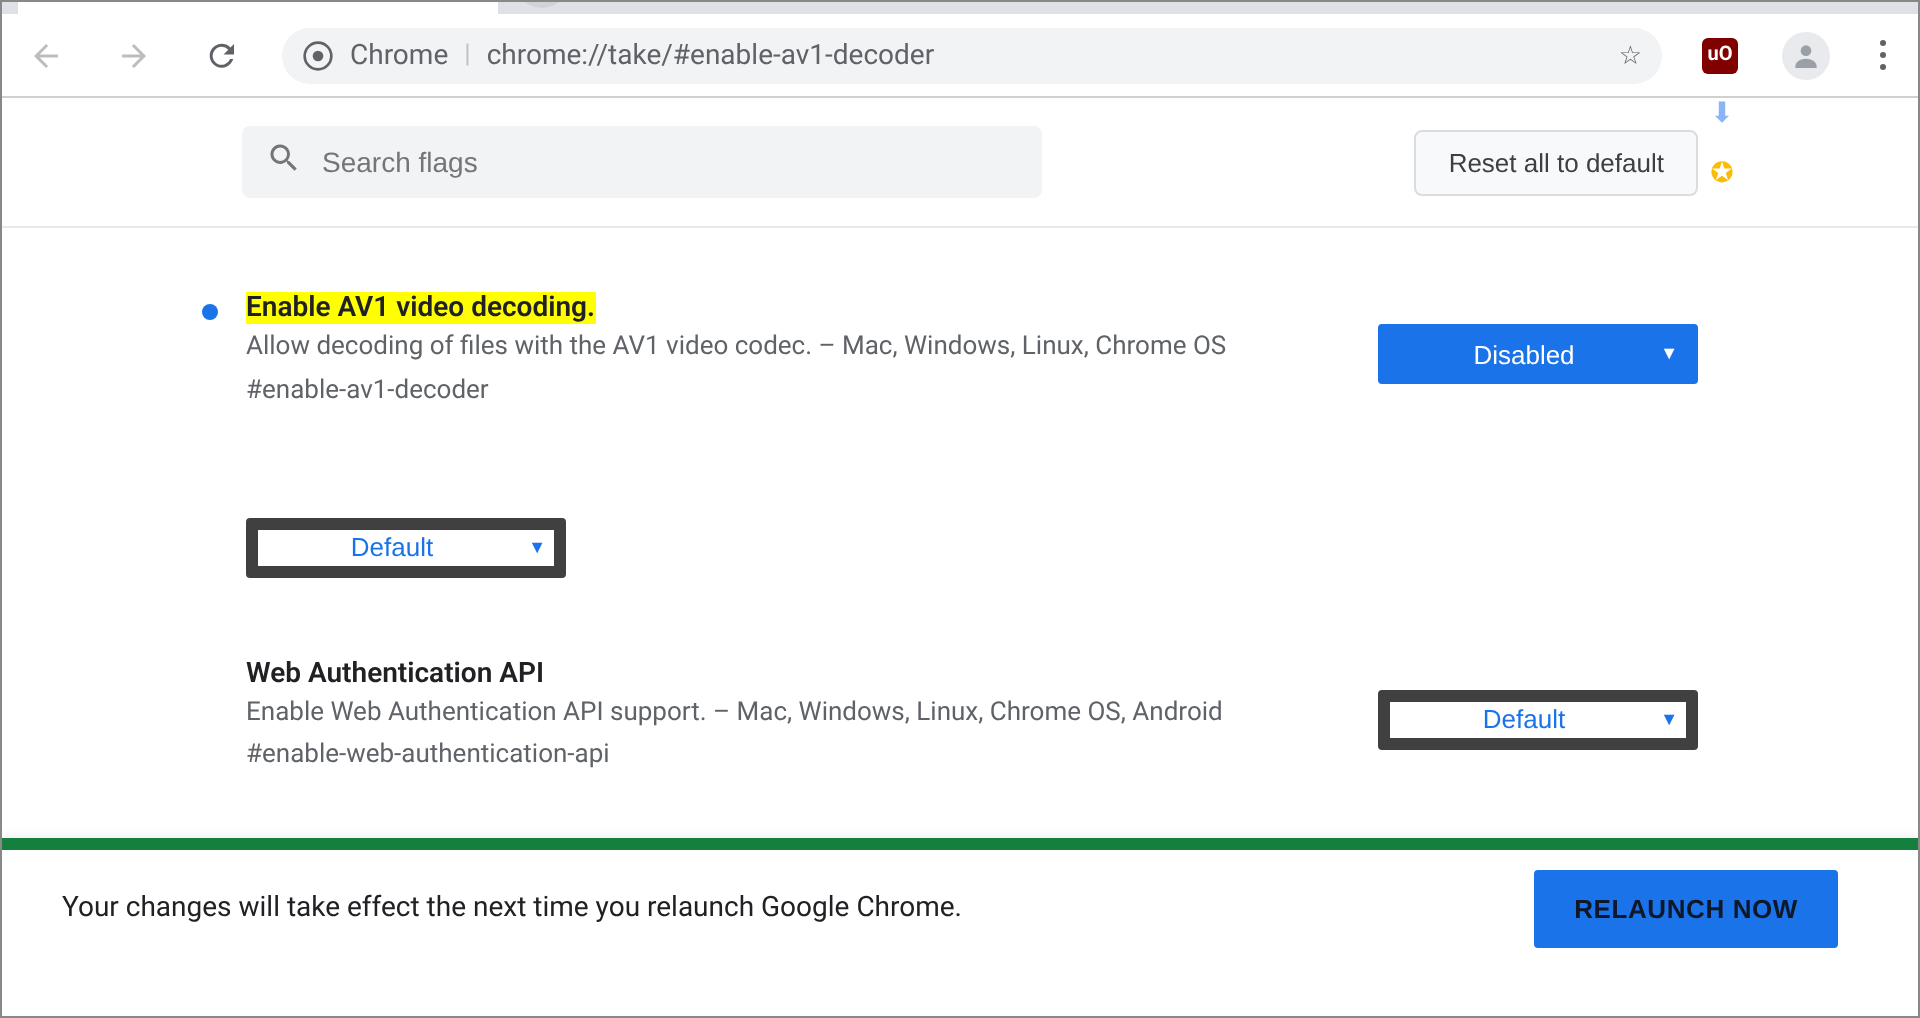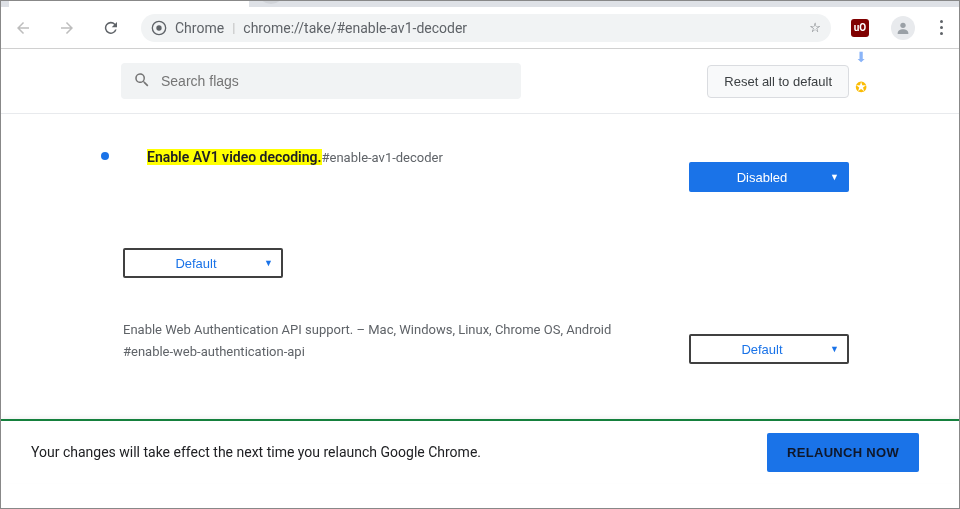--- a/index.html
+++ b/index.html
@@ -38,34 +38,34 @@
     .search-row-spacer { flex: 1; }
     .reset-btn { border: 1px solid #dadce0; background: #f8f9fa; border-radius: 4px; padding: 8px 16px; font-size: 13px; color: #3c4043; cursor: pointer; margin-left: 24px; }
     
     .divider { height: 1px; background: #e8eaed; margin: 0; }
     
     .flags { padding: 20px 110px 0 100px; }
     .flag { display: flex; gap: 14px; padding: 12px 0 28px 0; }
     .flag-dot { width: 8px; flex: none; padding-top: 6px; }
     .flag-dot.modified span { display: block; width: 8px; height: 8px; background: #1a73e8; border-radius: 50%; }
     .flag-body { flex: 1; }
-    .flag-title { font-size: 14px; font-weight: 600; color: #202124; margin-bottom: 4px; display: inline; margin-left: 24px; }
+    .flag-title { font-size: 14px; font-weight: 600; color: #202124; margin-bottom: 4px; display: inline; }
     .flag-title.hl { background: #ffff00; }
     .flag-desc { font-size: 13px; color: #5f6368; line-height: 1.5; margin-top: 2px;}
     .flag-anchor { font-size: 13px; color: #5f6368; margin-top: 4px; display: inline-block; }
     .flag-control { width: 160px; flex: none; padding-top: 16px; }
-    .flag-select { width: 100%; height: 30px; border: 2px solid #404040; background: #fff; color: #1a73e8; font-size: 13px; padding: 0 24px 0 10px; border-radius: 2px; appearance: none; position: relative; text-align: center; }
+    .flag-select { width: 100%; height: 30px; border: 6px solid #404040; background: #fff; color: #1a73e8; font-size: 13px; padding: 0 24px 0 10px; border-radius: 2px; appearance: none; position: relative; text-align: center; }
     .flag-select.primary { background: #1a73e8; color: #fff; border-color: #1a73e8; }
     .select-wrap { position: relative; }
     .select-wrap::after { content: "▼"; position: absolute; right: 10px; top: 50%; transform: translateY(-50%); font-size: 9px; pointer-events: none; }
     .select-wrap.primary::after { color: #fff; }
     .select-wrap.outline::after { color: #1a73e8; }
     
     
-    .relaunch-bar { position: absolute; bottom: 0; left: 0; right: 0; height: 64px; background: #fff; border-top: 2px solid #15803d; display: flex; align-items: center; padding: 0 40px 0 30px; box-shadow: 0 -2px 4px rgba(0,0,0,0.05); }
+    .relaunch-bar { position: absolute; bottom: 0; left: 0; right: 0; height: 64px; background: #fff; border-top: 6px solid #15803d; display: flex; align-items: center; padding: 0 40px 0 30px; box-shadow: 0 -2px 4px rgba(0,0,0,0.05); }
     .relaunch-msg { flex: 1; font-size: 14px; color: #202124; }
     .relaunch-btn { background: #1a73e8; color: #0f172a; border: none; padding: 12px 20px; font-size: 13px; font-weight: 600; border-radius: 2px; cursor: pointer; letter-spacing: .3px; }
     
     
     .content::-webkit-scrollbar { width: 16px; }
     .content::-webkit-scrollbar-track { background: #f1f1f1; }
     .content::-webkit-scrollbar-thumb { background: #c1c1c1; }
     
     .page-wrap { position: relative; height: calc(509px - 36px - 38px - 1px); }
   </style>
@@ -149,34 +149,34 @@
       <div class="search-row-spacer"></div>
       <button class="reset-btn">Reset all to default</button>
     </div>
     <div class="divider"></div>
 
     <div class="flags" id="flags-container">
           <div class="flag">
             <div class="flag-dot modified">
               <span></span>
             </div>
-            <div class="flag-body"><span class="flag-title hl">Enable AV1 video decoding.</span><a class="flag-anchor">#enable-av1-decoder</a></div>
+            <div class="flag-body"><span class="flag-title hl">Enable AV1 video decoding.</span><div class="flag-desc">Allow decoding of files with the AV1 video codec. – Mac, Windows, Linux, Chrome OS</div><a class="flag-anchor">#enable-av1-decoder</a></div>
             <div class="flag-control">
               <div class="select-wrap primary"><select class="flag-select primary"><option>Disabled</option></select></div>
             </div>
           </div>
           <div class="flag">
             <div class="flag-dot"><span></span></div>
             <div class="flag-control">
               <div class="select-wrap outline"><select class="flag-select"><option>Default</option></select></div>
             </div>
           </div>
           <div class="flag">
             <div class="flag-dot"><span></span></div>
-            <div class="flag-body"><div class="flag-desc">Enable Web Authentication API support. – Mac, Windows, Linux, Chrome OS, Android</div><a class="flag-anchor">#enable-web-authentication-api</a></div>
+            <div class="flag-body"><span class="flag-title">Web Authentication API</span><div class="flag-desc">Enable Web Authentication API support. – Mac, Windows, Linux, Chrome OS, Android</div><a class="flag-anchor">#enable-web-authentication-api</a></div>
             <div class="flag-control">
               <div class="select-wrap outline"><select class="flag-select"><option>Default</option></select></div>
             </div>
           </div>
         </div>
   </div>
 </div>
 
 <div class="relaunch-bar">
   <div class="relaunch-msg">Your changes will take effect the next time you relaunch Google Chrome.</div>

